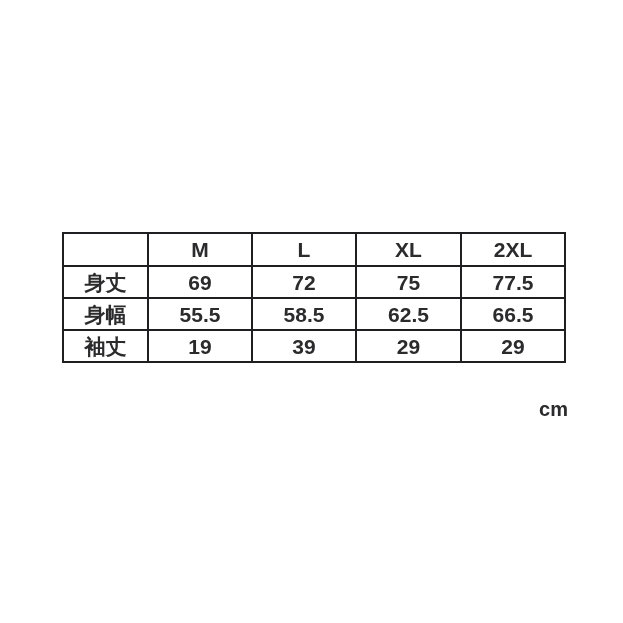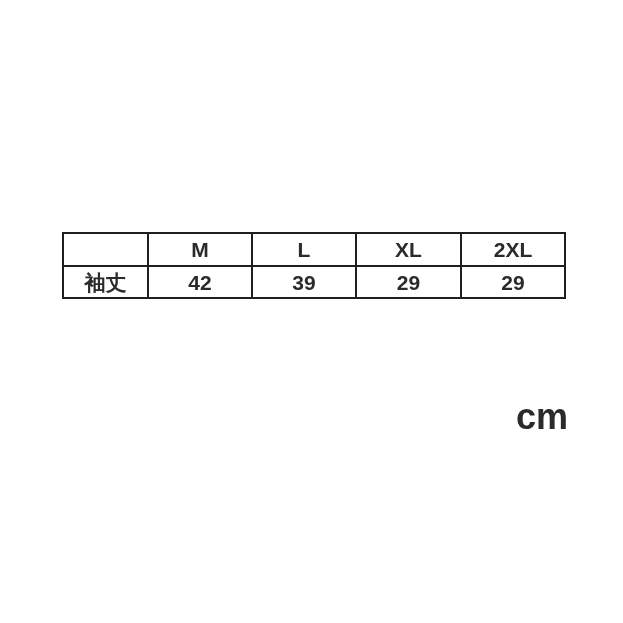--- a/index.html
+++ b/index.html
@@ -45,21 +45,21 @@
   }
   .col-label  { width: 85px;  }
   .col-size   { width: 104px; }
   .col-size-3 { width: 105px; }
   .unit {
     position: absolute;
     left: 62px;
     top: 399px;
     width: 506px;
     text-align: right;
-    font-size: 36px;
+    font-size: 20px;
     font-weight: bold;
     color: #2b2b2d;
     line-height: 1;
   }
 </style>
 </head>
 <body>
 
 <div class="canvas">
 
@@ -75,22 +75,36 @@
       <tr>
         <th></th>
         <th>M</th>
         <th>L</th>
         <th>XL</th>
         <th>2XL</th>
       </tr>
     </thead>
     <tbody>
       <tr>
+        <th>身丈</th>
+        <td>69</td>
+        <td>72</td>
+        <td>75</td>
+        <td>77.5</td>
+      </tr>
+      <tr>
+        <th>身幅</th>
+        <td>55.5</td>
+        <td>58.5</td>
+        <td>62.5</td>
+        <td>66.5</td>
+      </tr>
+      <tr>
         <th>袖丈</th>
-        <td>42</td>
+        <td>19</td>
         <td>39</td>
         <td>29</td>
         <td>29</td>
       </tr>
     </tbody>
   </table>
 
   <div class="unit">cm</div>
 
 </div>

